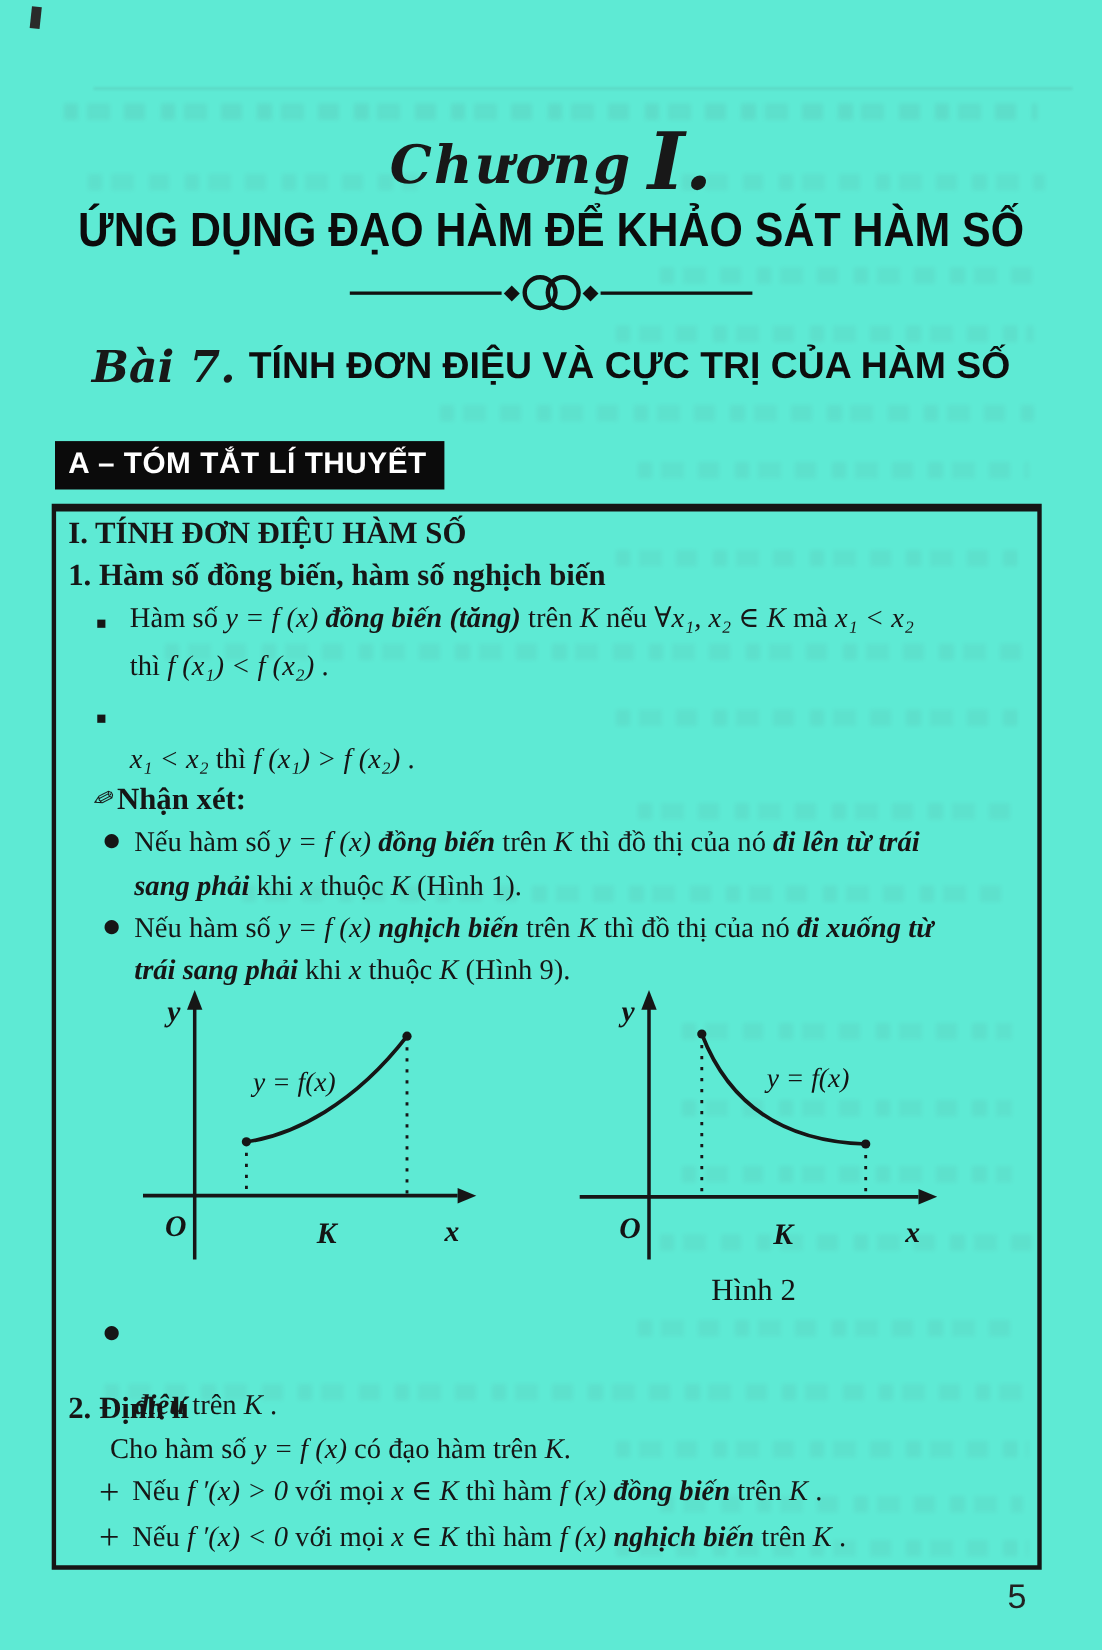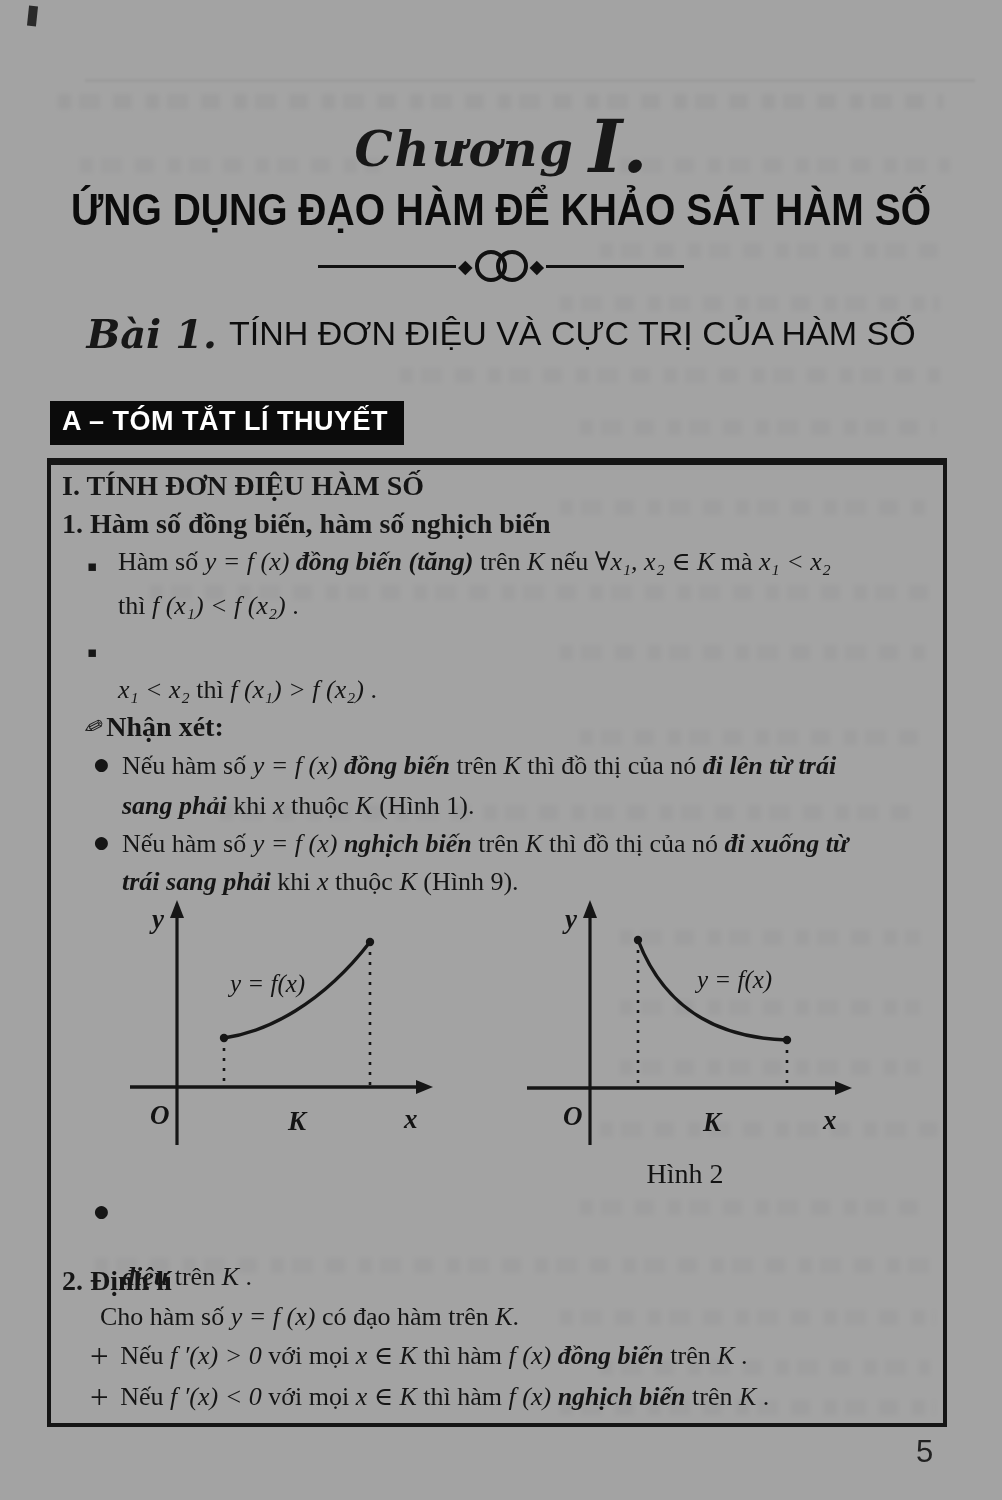--- a/index.html
+++ b/index.html
@@ -1,20 +1,20 @@
 <!DOCTYPE html>
 <html><head>
 <meta charset="utf-8">
 <style>
   html,body{margin:0;padding:0;background:#e8e8e6;}
   .page{
     position:relative;
     width:1002px;height:1500px;
     margin:0 auto;
-    background:#a3a3a3;
+    background:#5eead4;
     overflow:hidden;
     font-family:"Liberation Serif","DejaVu Serif",serif;
     color:#181818;
   }
   
   .corner-mark{position:absolute;left:28px;top:6px;width:9px;height:20px;background:#2a2a2a;transform:rotate(6deg);}
   .ghost{
     position:absolute;height:15px;pointer-events:none;
     background:repeating-linear-gradient(90deg,
       rgba(90,90,95,.55) 0 13px, transparent 13px 21px,
@@ -34,21 +34,21 @@
     transform:scaleY(1.12);transform-origin:center top;white-space:nowrap;
   }
   .divider{position:absolute;top:250px;left:0;width:100%;display:flex;justify-content:center;align-items:center;}
   .divider .rule{width:138px;height:3px;background:#111;}
   .divider .diamond{font-family:"DejaVu Sans",sans-serif;font-size:19px;line-height:19px;color:#111;margin:0 2px;}
   .divider .circles{display:flex;align-items:center;}
   .divider .circle{width:24px;height:24px;border:4px solid #111;border-radius:50%;background:transparent;}
   .divider .circle+.circle{margin-left:-11px;}
   .lesson-line{position:absolute;top:310px;left:0;width:100%;text-align:center;white-space:nowrap;}
   .lesson-prefix{font-style:italic;font-weight:bold;font-size:40px;font-family:"DejaVu Serif",serif;margin-right:12px;}
-  .lesson-title{font-family:"Liberation Sans","DejaVu Sans",sans-serif;font-weight:400;font-size:34px;color:#0d0d0d;vertical-align:3px;margin-top:21px;}
+  .lesson-title{font-family:"Liberation Sans","DejaVu Sans",sans-serif;font-weight:700;font-size:34px;color:#0d0d0d;vertical-align:3px;margin-top:21px;}
   .section-label{
     position:absolute;left:50px;top:401px;background:#0b0b0b;color:#fff;
     font-family:"Liberation Sans","DejaVu Sans",sans-serif;font-weight:bold;font-size:27px;
     padding:5px 16px 8px 12px;letter-spacing:.5px;white-space:nowrap;
   }
   
   .theory-box{position:absolute;left:47px;top:458px;width:892px;height:958px;border:4px solid #151515;border-top-width:7px;}
   .line{position:absolute;font-size:26px;line-height:34px;white-space:nowrap;color:#161616;}
   .line .rich{display:inline;}
   .h{font-weight:bold;font-size:28px;}
@@ -108,21 +108,21 @@
     <span class="diamond">◆</span>
     <span class="circles">
       <span class="circle"></span>
       <span class="circle"></span>
     </span>
     <span class="diamond">◆</span>
     <span class="rule"></span>
   </div>
 
   <div class="lesson-line">
-    <span class="lesson-prefix">Bài 1.</span><span class="lesson-title">TÍNH ĐƠN ĐIỆU VÀ CỰC TRỊ CỦA HÀM SỐ</span>
+    <span class="lesson-prefix">Bài 7.</span><span class="lesson-title">TÍNH ĐƠN ĐIỆU VÀ CỰC TRỊ CỦA HÀM SỐ</span>
   </div>
 
   <div class="section-label">A – TÓM TẮT LÍ THUYẾT</div>
 
   <div class="theory-box"></div>
 
   <div class="line h" style="left:62px;top:469px;">I.  TÍNH ĐƠN ĐIỆU HÀM SỐ</div>
   <div class="line h" style="left:62px;top:507px;">1.  Hàm số đồng biến, hàm số nghịch biến</div>
 
   <div class="line" style="left:118px;top:545px;">

